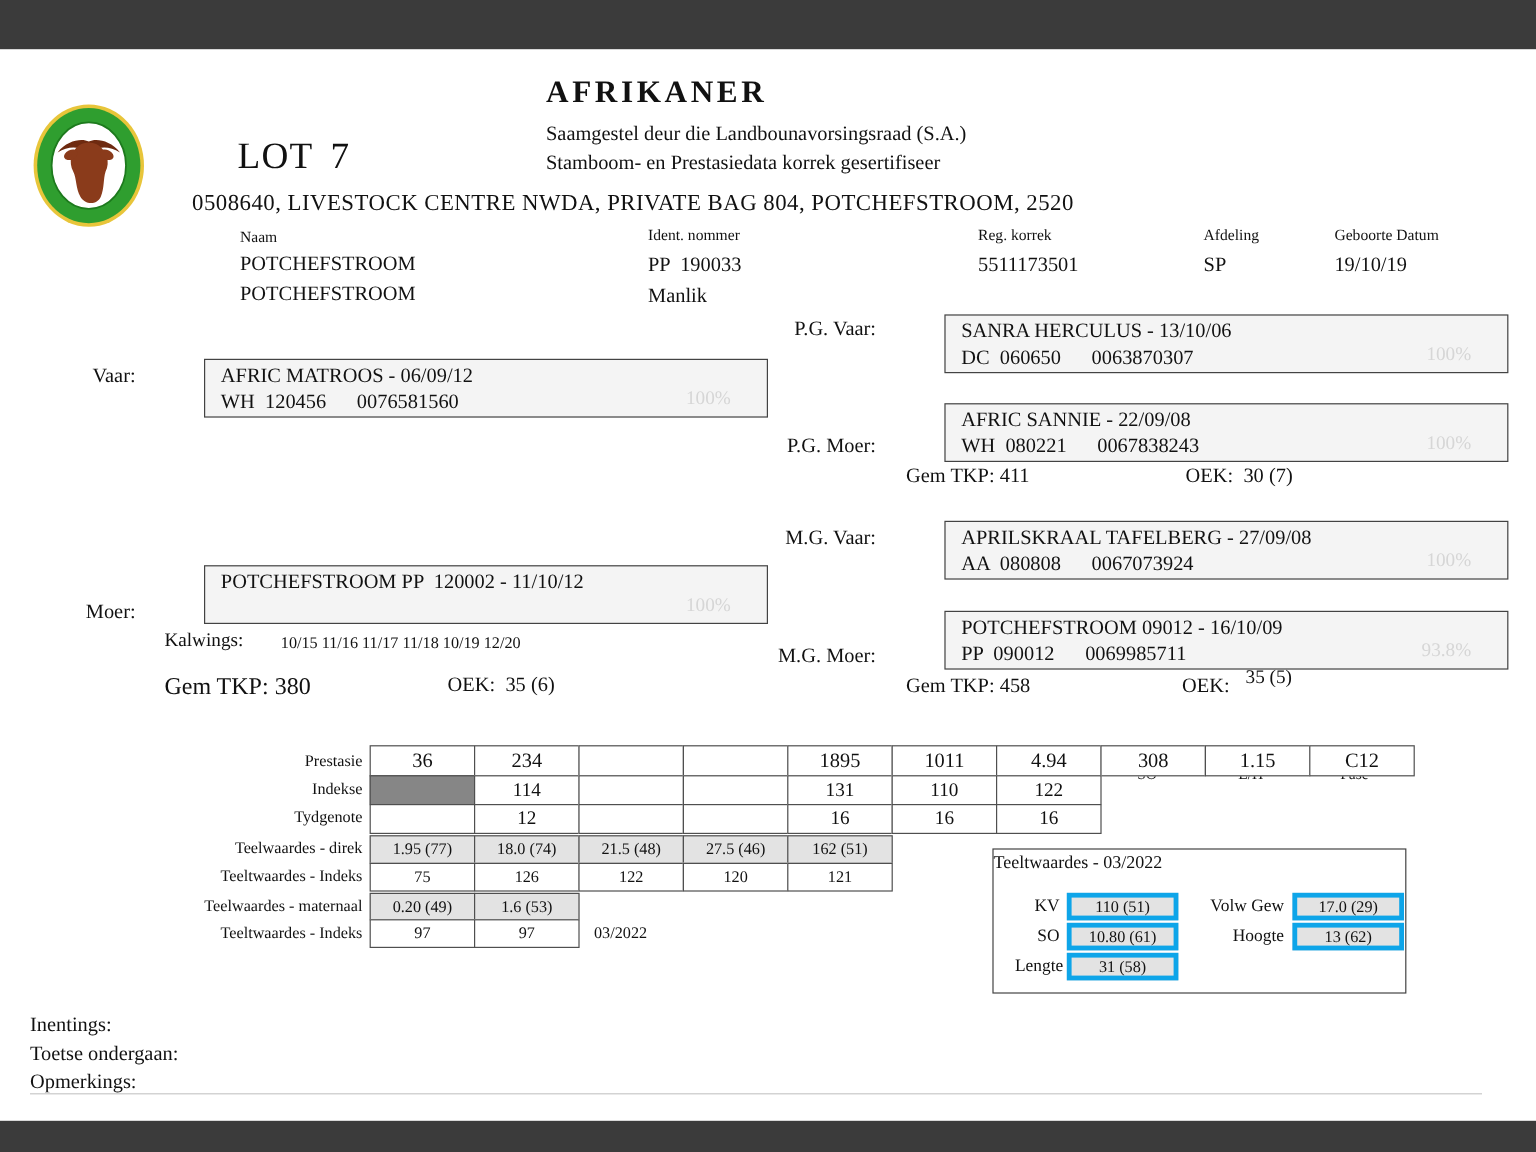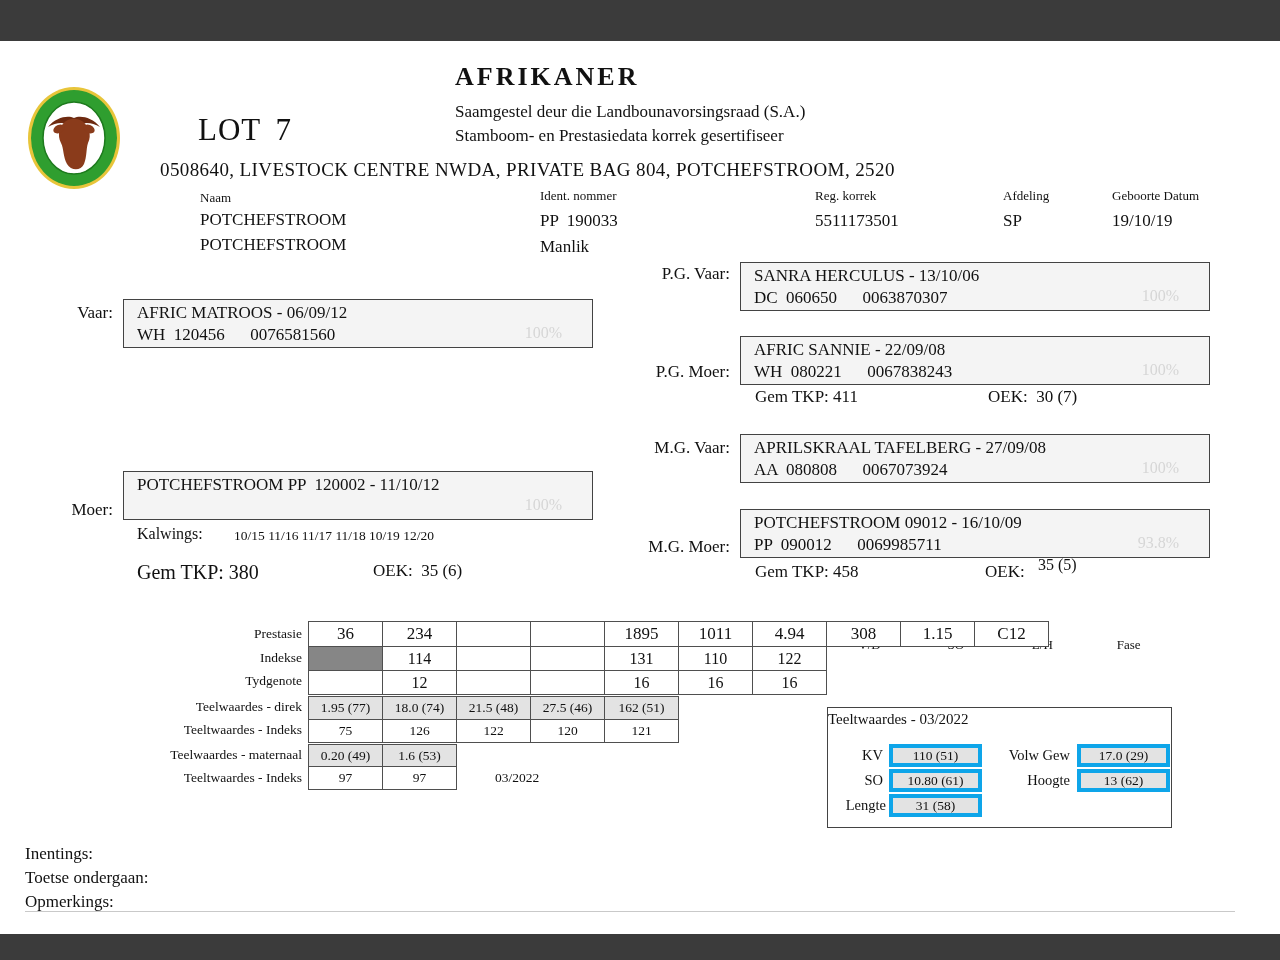--- a/index.html
+++ b/index.html
@@ -3,25 +3,25 @@
 <meta charset="utf-8">
 <style>
   * { margin:0; padding:0; box-sizing:border-box; }
   html,body { width:1280px; height:960px; }
   body { background:#fff; font-family:"Liberation Serif","DejaVu Serif",serif; color:#111; }
   .screen { position:relative; width:1280px; height:960px; background:#ffffff; overflow:hidden; }
   .bar { position:absolute; left:0; width:1280px; background:#3b3b3b; }
   .t { position:absolute; white-space:pre; line-height:1.18; }
   .tr { text-align:right; }
   .tc { text-align:left; }
-  .pbox { position:absolute; width:470px; height:49px; background:#f4f4f4; border:1px solid #434343; padding:2px 0 0 13px; }
+  .pbox { position:absolute; width:470px; height:49px; background:#f4f4f4; border:1px solid #434343; padding:2px 0 0 13px;margin-left:47px; }
   .pline { font-size:17px; line-height:22px; white-space:pre; }
   .pct { position:absolute; right:30px; top:24px; color:#d6d6d6; font-size:16px; }
   .prow { position:absolute; display:flex; }
-  .pcell { width:75px; margin-left:-1px; border:1px solid #4f4f4f; background:#fff;
+  .pcell { width:88px; margin-left:-1px; border:1px solid #4f4f4f; background:#fff;
            display:flex; align-items:center; justify-content:center; white-space:pre; }
   .pcell:first-child { margin-left:0; }
   .bg-d { background:#868686; }
   .bg-g { background:#e3e3e3; }
   .f17 { font-size:17px; } .f16 { font-size:16px; } .f13 { font-size:13.5px; }
   .hcell { width:86.4px; text-align:center; font-size:13px; white-space:pre;margin-top:40px; }
   .hrow { position:absolute; display:flex; }
   .rowlbl { position:absolute; left:40px; width:262px; text-align:right; font-size:13.5px; white-space:pre; }
   .tbox { position:absolute; left:827px; top:707px; width:345px; height:121px; border:1px solid #434343; background:#fff; }
   .tlabel { position:absolute; font-size:14.5px; text-align:right; white-space:pre; }

